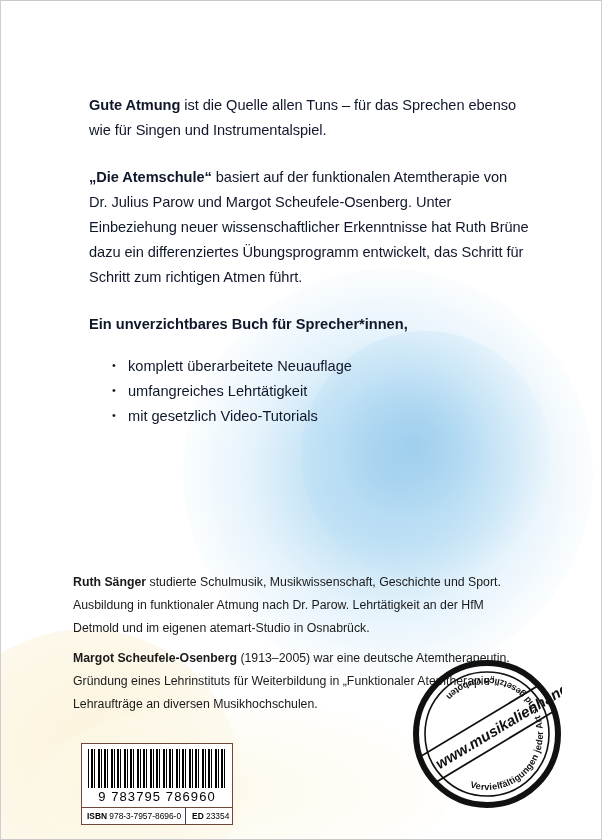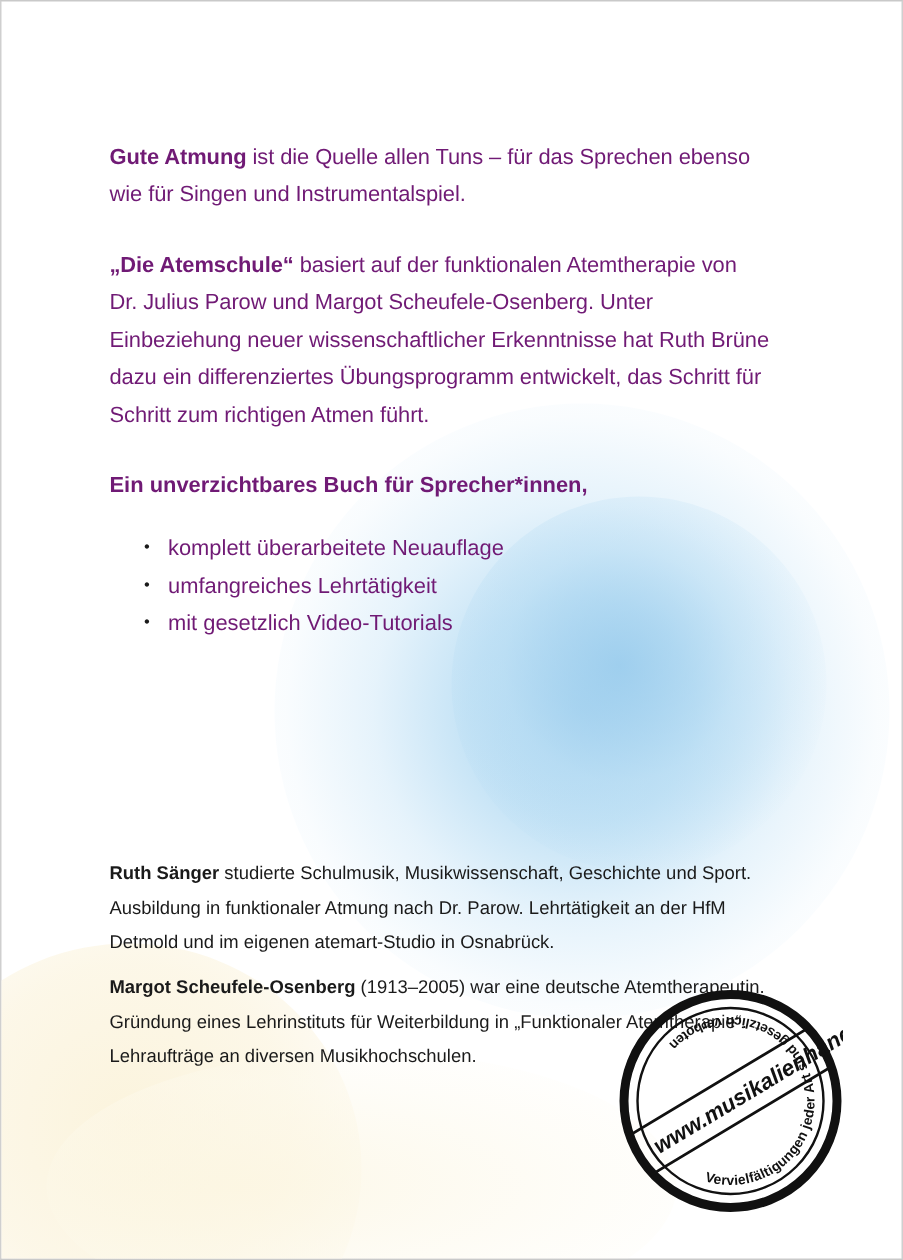--- a/index.html
+++ b/index.html
@@ -77,24 +77,24 @@
     background: radial-gradient(ellipse at 30% 50%,
                   rgba(252, 246, 226, 0.80) 0%,
                   rgba(253, 250, 238, 0.45) 55%,
                   rgba(255, 255, 255, 0) 85%);
     pointer-events: none;
   }
 
   
   .copy {
     position: absolute;
-    left: 72px;
+    left: 88px;
     top: 92px;
     width: 440px;
-    color: #701a75;
+    color: #0f172a;
   }
   .para {
     font-size: 14.6px;
     line-height: 25px;
     margin: 0 0 22px 0;
     letter-spacing: -0.05px;
   }
   .para b { font-weight: bold; }
 
   .lead-head {
@@ -224,20 +224,30 @@
       <li>komplett überarbeitete Neuauflage</li>
       <li>umfangreiches Lehrtätigkeit</li>
       <li>mit gesetzlich Video-Tutorials</li>
     </ul>
   </div>
 
   <p class="bio" id="bio-bruene"><b>Ruth Sänger</b><span> studierte Schulmusik, Musikwissenschaft, Geschichte und Sport. Ausbildung in funktionaler Atmung nach Dr. Parow. Lehrtätigkeit an der HfM Detmold und im eigenen atemart-Studio in Osnabrück.</span></p>
 
   <p class="bio" id="bio-osenberg"><b>Margot Scheufele-Osenberg</b><span> (1913–2005) war eine deutsche Atemtherapeutin. Gründung eines Lehrinstituts für Weiterbildung in „Funktionaler Atemtherapie“. Lehraufträge an diversen Musikhochschulen.</span></p>
 
+  <div class="barcode-box">
+    <div class="barcode-inner">
+      <div class="bars"></div>
+      <div class="bc-digits">9 783795 786960</div>
+    </div>
+    <div class="isbn-row">
+      <div class="isbn-cell"><b>ISBN</b> <span>978-3-7957-8696-0</span></div>
+      <div class="ed-cell"><b>ED</b> <span>23354</span></div>
+    </div>
+  </div>
 
   <div class="stamp">
     <svg width="150" height="150" viewBox="0 0 150 150" xmlns="http://www.w3.org/2000/svg">
       <defs>
         <path id="arcPath" d="M 19,75 A 56,56 0 1 0 131,75 A 56,56 0 1 0 19,75"></path>
       </defs>
 
       <circle cx="75" cy="75" r="71" fill="none" stroke="#111111" stroke-width="6"></circle>
       <circle cx="75" cy="75" r="62" fill="none" stroke="#111111" stroke-width="1.6"></circle>
 

